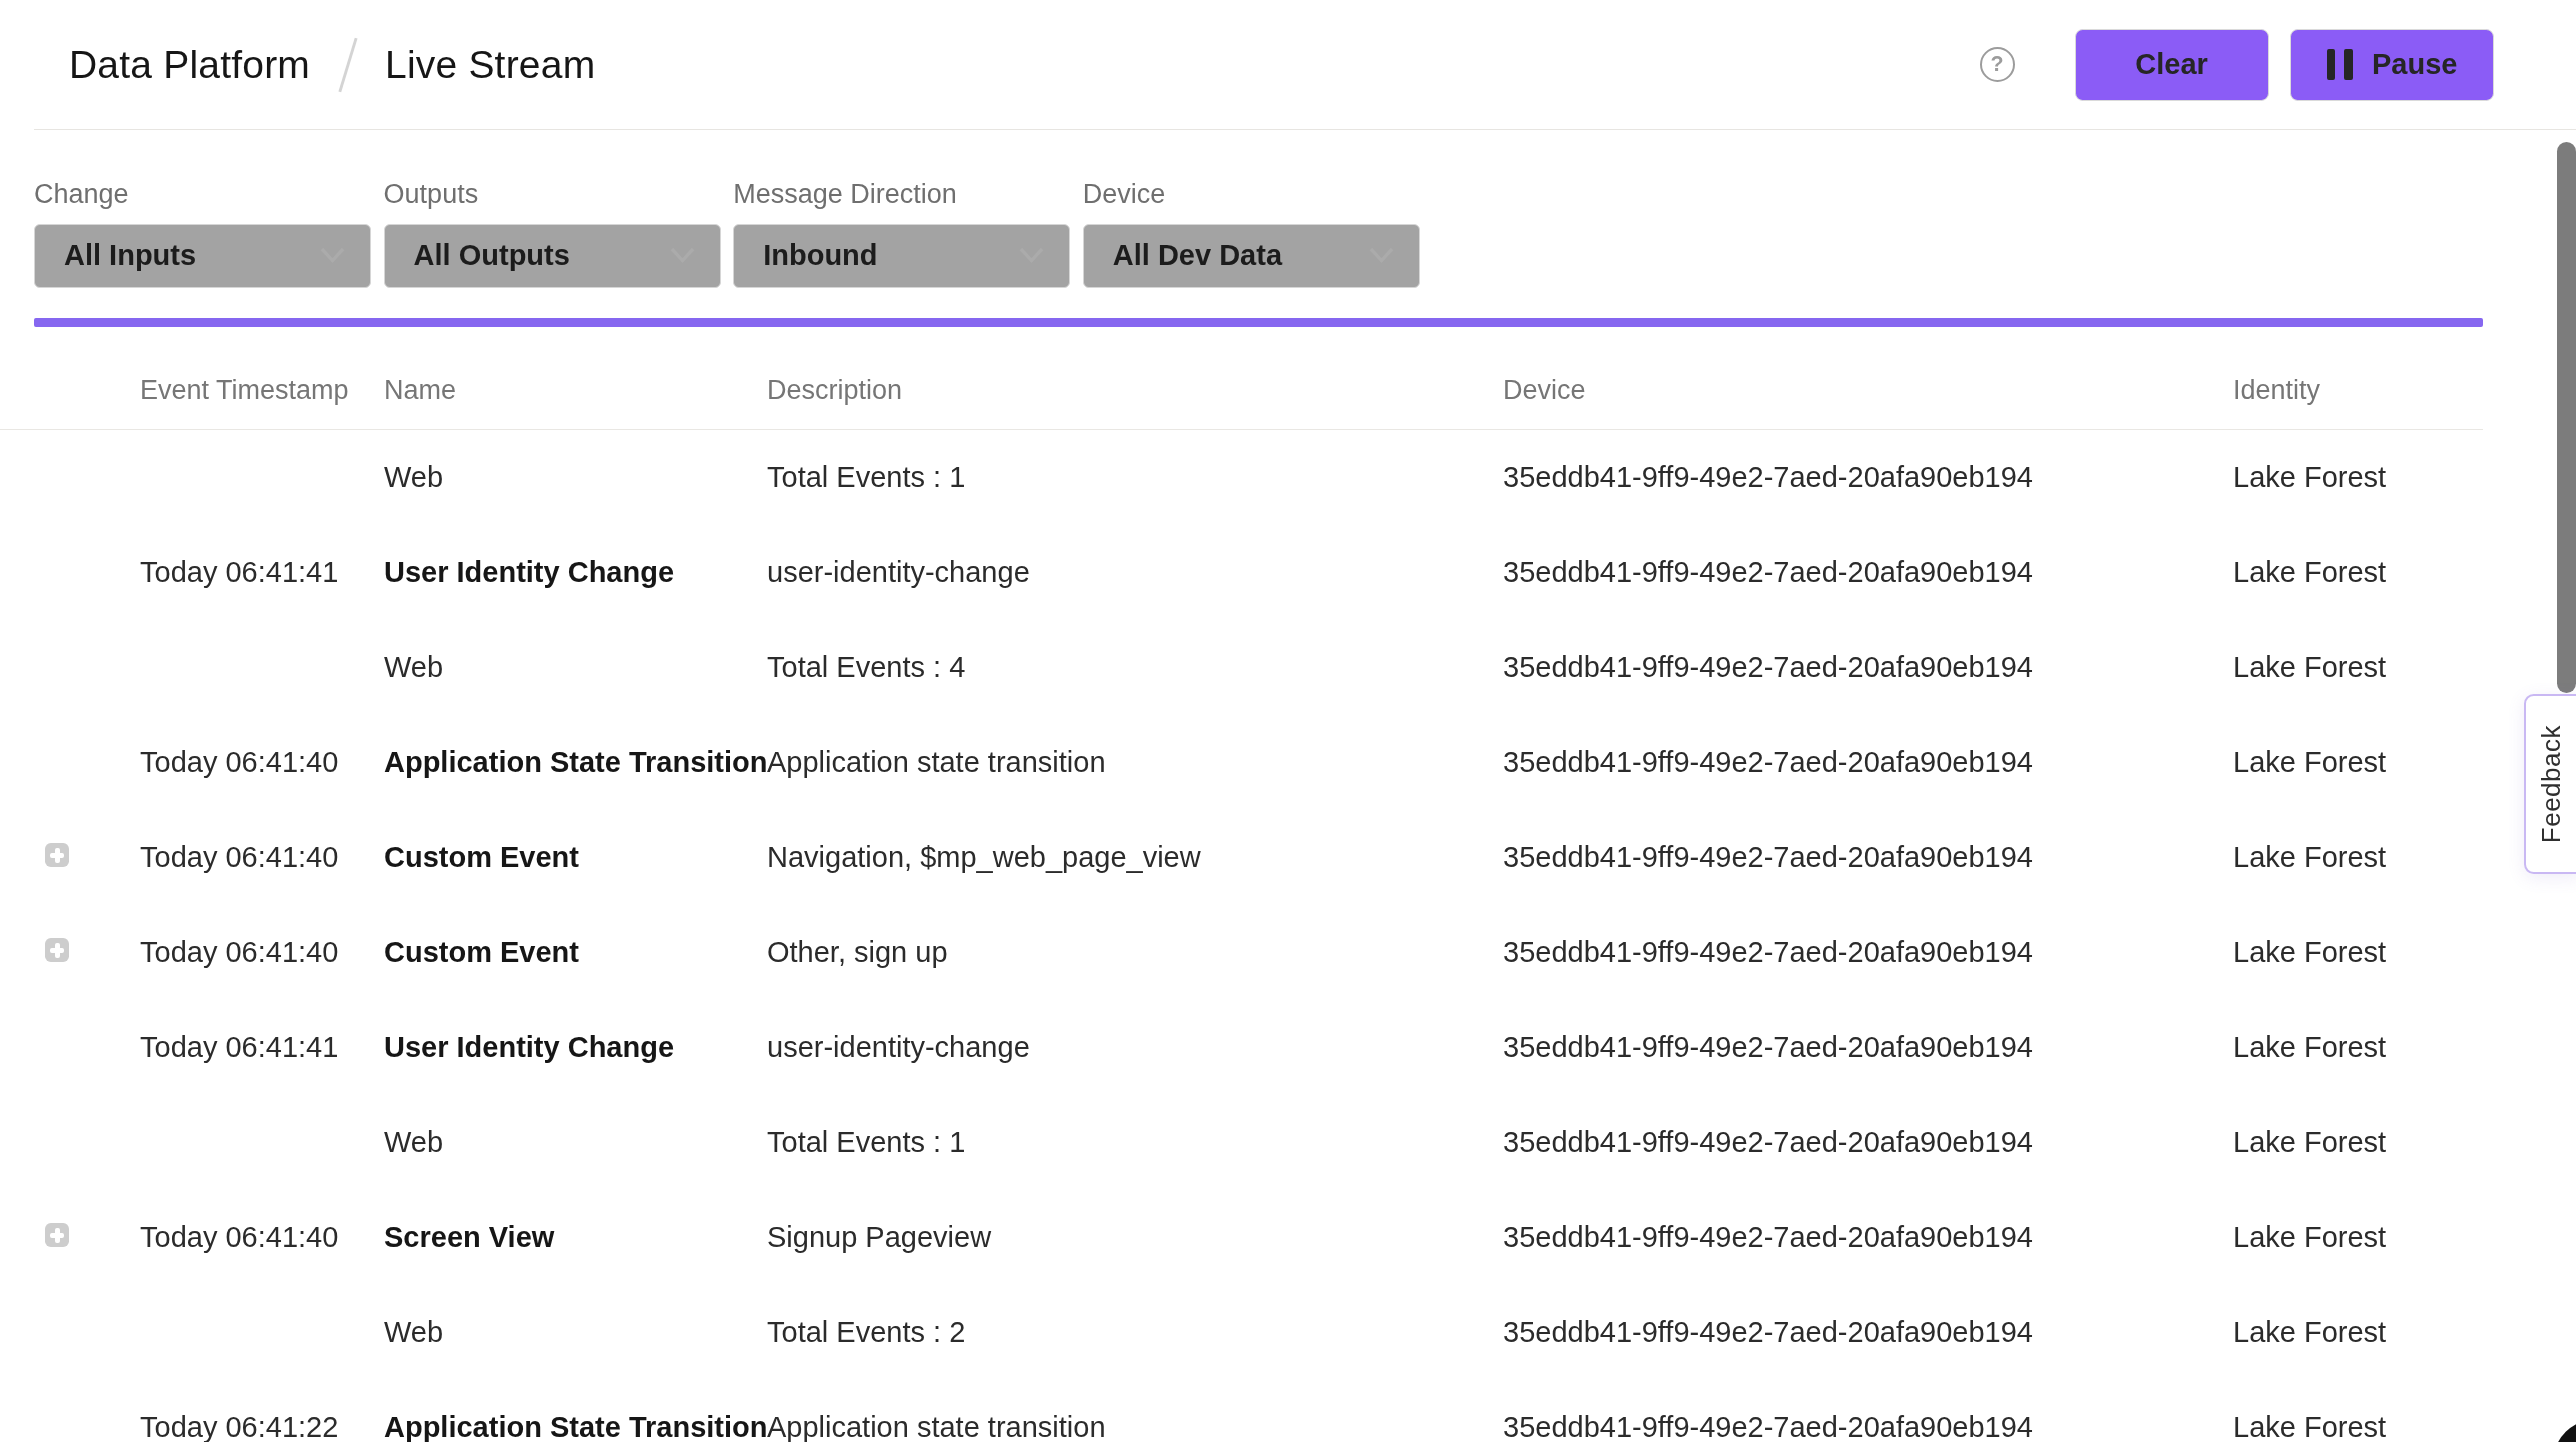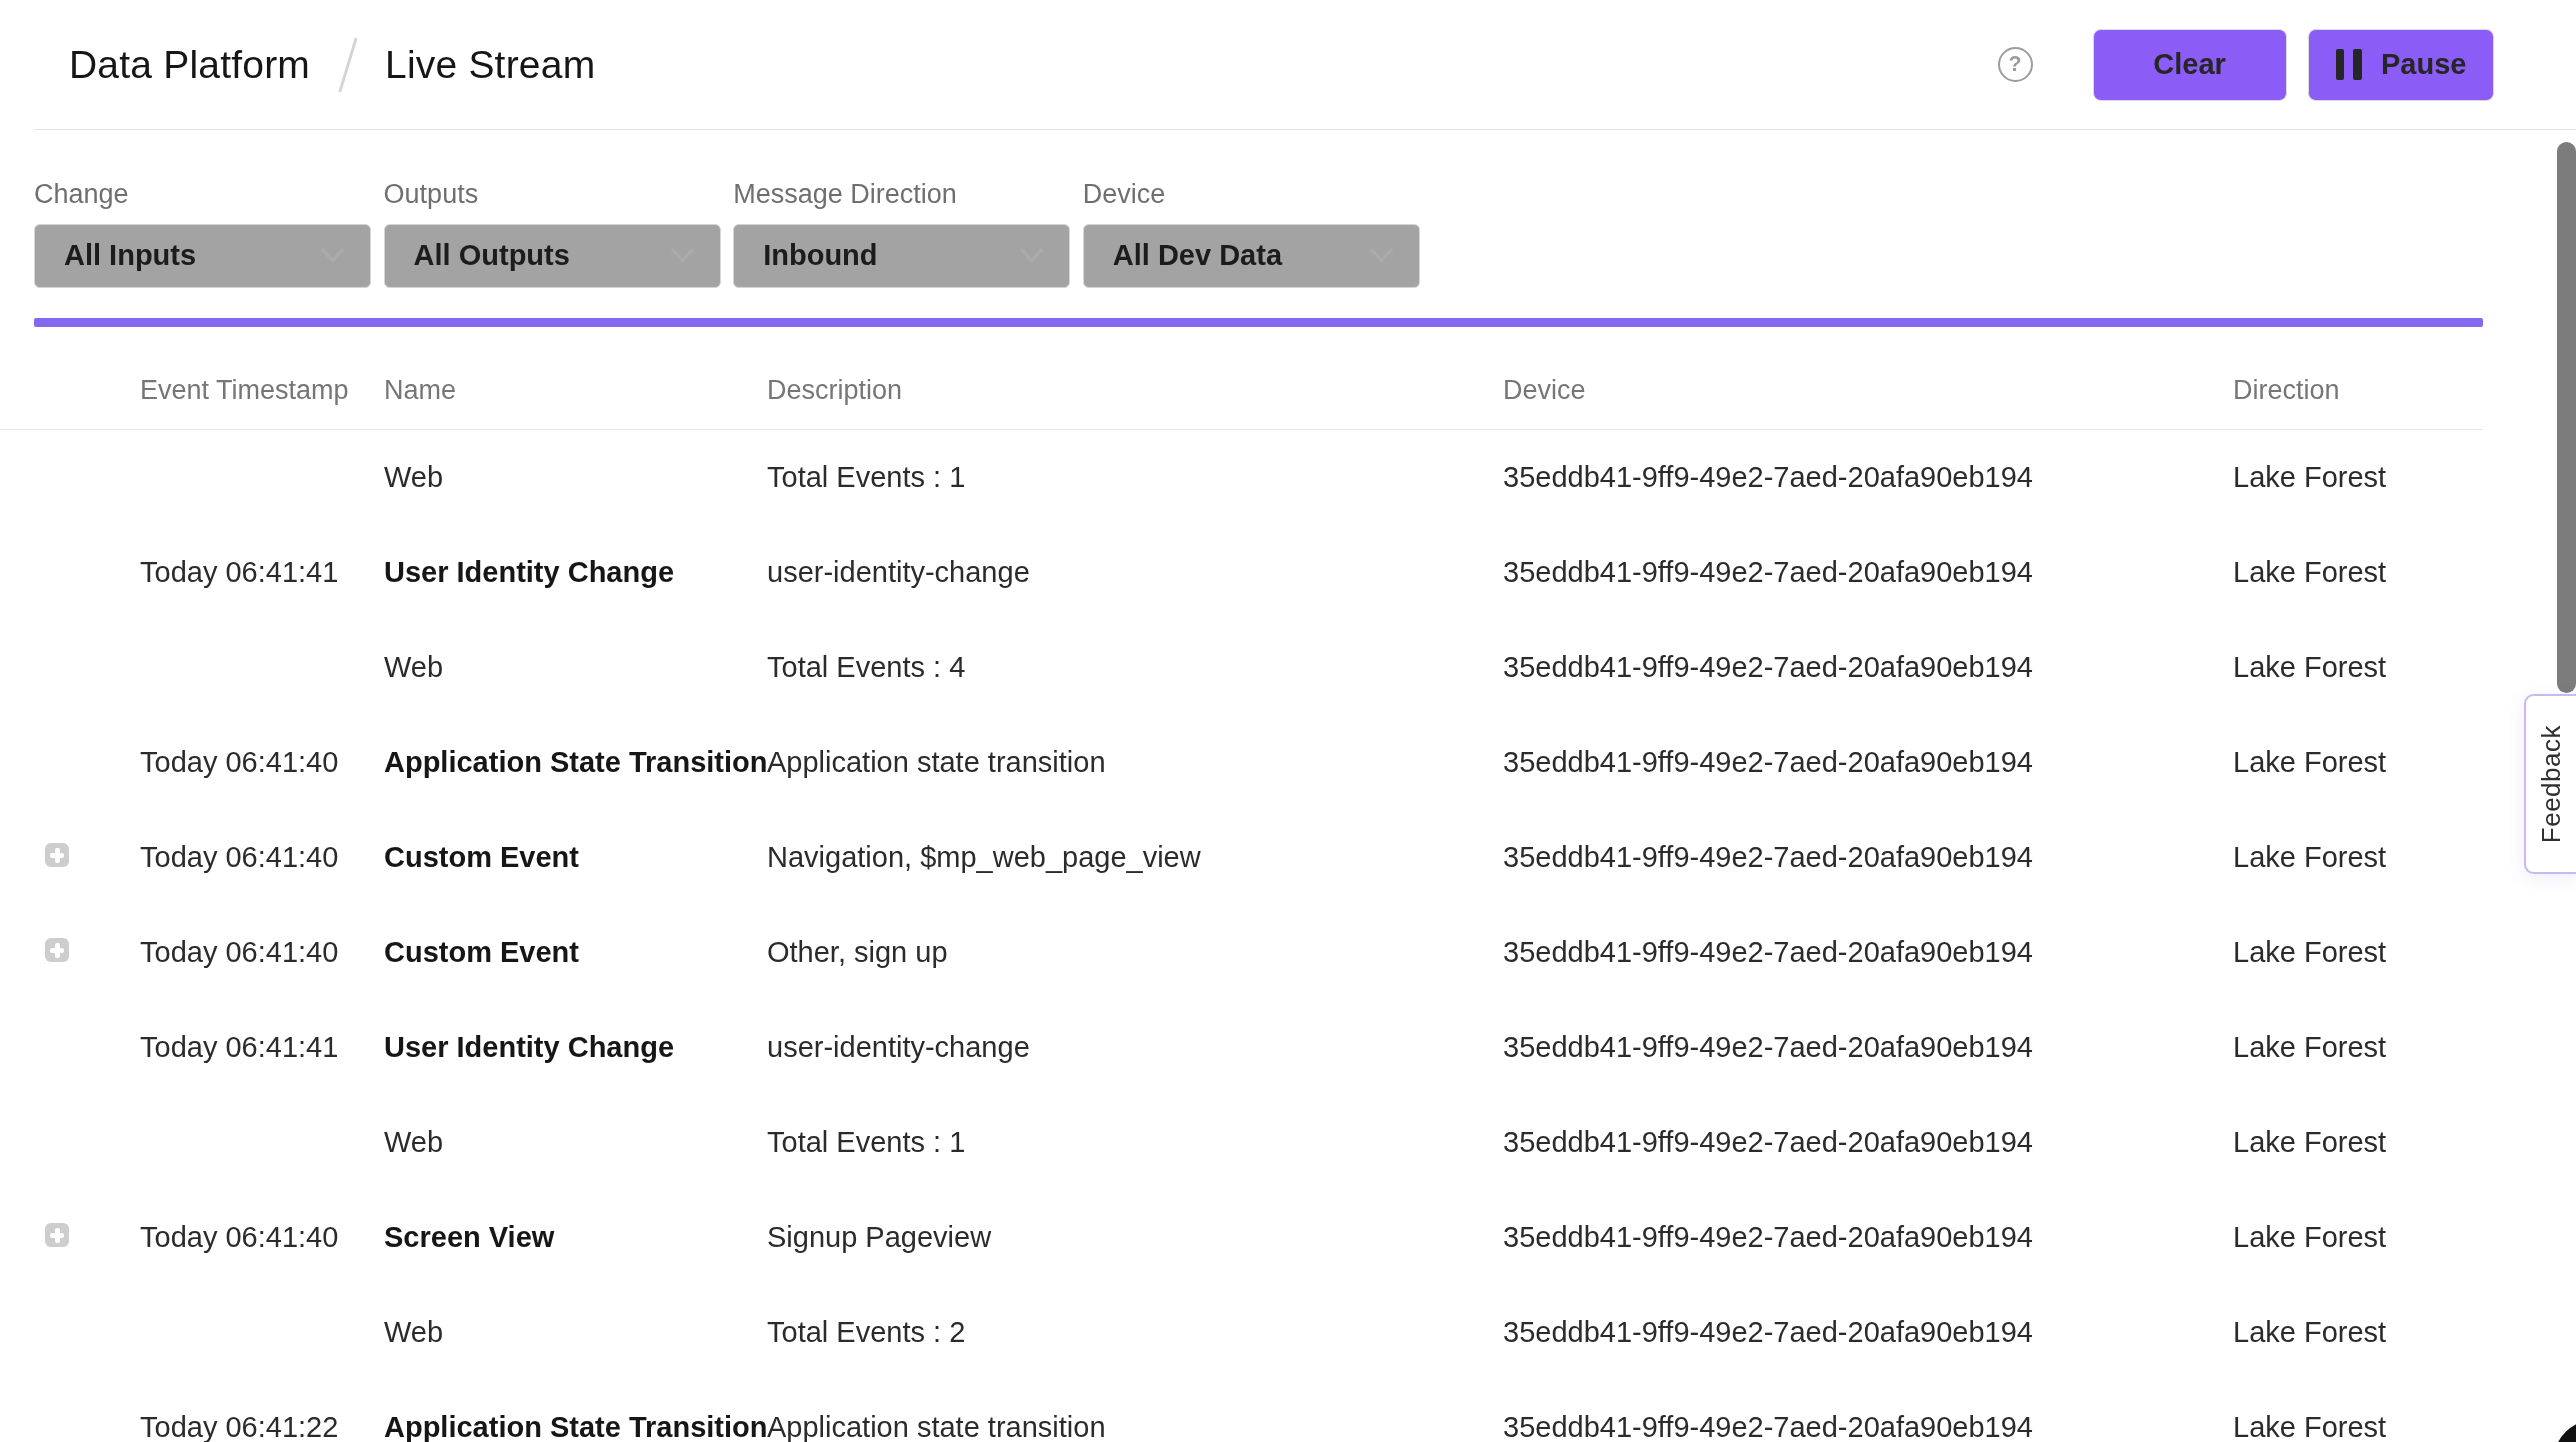--- a/index.html
+++ b/index.html
@@ -31,21 +31,21 @@
     display:flex;align-items:center;justify-content:center;
     margin-right:60px;cursor:pointer;
   }
   .btn{
     height:72px;border:1.9px solid #dadada;border-radius:7.8px;background:#8b5cf6;
     display:flex;align-items:center;justify-content:center;
     font-size:29px;font-weight:700;color:#262626;cursor:pointer;
     box-sizing:border-box;
   }
   .btn-clear{width:194px;margin-right:21.4px;}
-  .btn-pause{width:186px;gap:19.4px;}
+  .btn-pause{width:204px;gap:19.4px;}
   .pause-glyph{display:flex;gap:8.7px;}
   .pause-glyph span{display:block;width:8.7px;height:31px;background:#262626;border-radius:1.9px;}
 
   
   .filters{padding:49px 0 0 34px;display:flex;gap:12.6px;}
   .filter-group{width:337px;}
   .filter-label{font-size:27px;color:#6f6f6f;margin-bottom:13.6px;}
   .select-box{
     height:64px;border:1.9px solid #d6d6d6;border-radius:5.8px;background:#a3a3a3;
     display:flex;align-items:center;justify-content:space-between;
@@ -176,21 +176,21 @@
 
   <div class="progress-bar" id="progress-bar" style="background: rgb(134, 103, 240);"></div>
 
   <div class="table">
     <div class="tr thead">
       <div class="th col-expand"></div>
       <div class="th col-ts">Event Timestamp</div>
       <div class="th col-name">Name</div>
       <div class="th col-desc">Description</div>
       <div class="th col-device">Device</div>
-      <div class="th col-loc">Direction</div>
+      <div class="th col-loc">Identity</div>
     </div>
     <div class="tbody">
         <div class="tr">
       <div class="td col-expand">
         <span class="expand-btn"></span>
       </div>
       <div class="td col-ts"></div>
       <div class="td col-name">Web</div>
       <div class="td col-desc">Total Events : 1</div>
       <div class="td col-device">35eddb41-9ff9-49e2-7aed-20afa90eb194</div>

